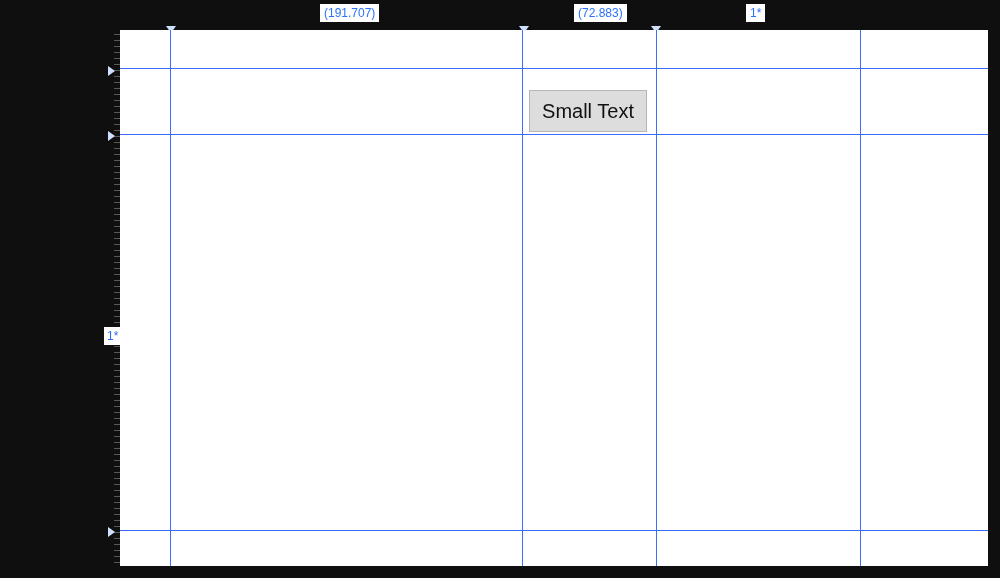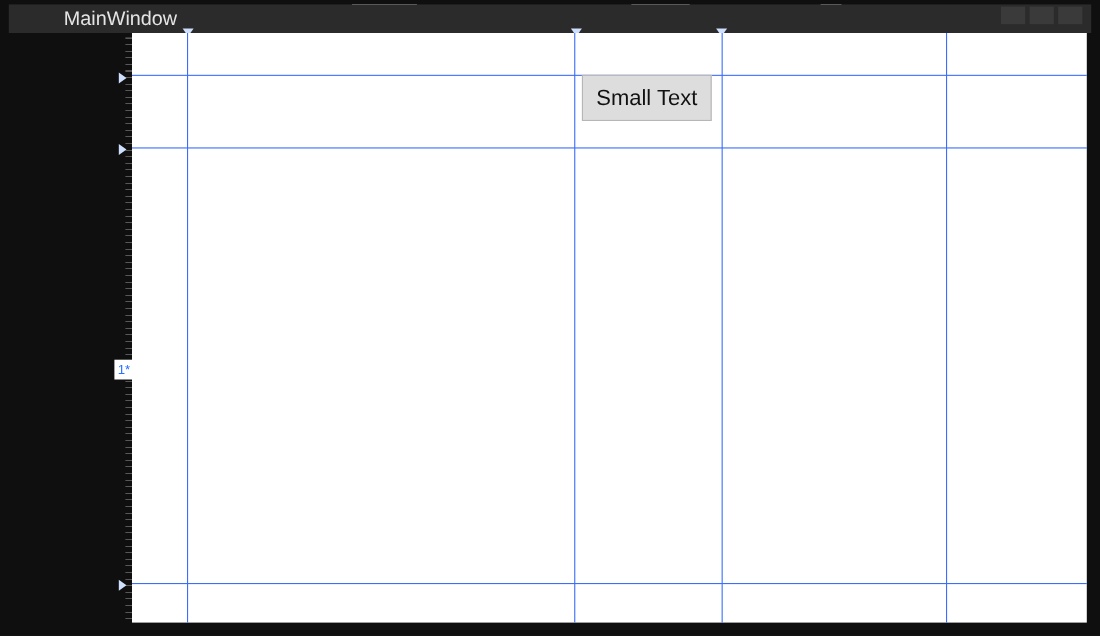--- a/index.html
+++ b/index.html
@@ -138,28 +138,20 @@
   </style>
 </head>
 <body>
 
 <div class="outer">
 
   <span class="col-label" style="left:320px;">(191.707)</span>
   <span class="col-label" style="left:574px;">(72.883)</span>
   <span class="col-label" style="left:746px;">1*</span>
 
-  <div class="titlebar">
-    <span>MainWindow</span>
-    <div class="win-controls">
-      <span></span>
-      <span></span>
-      <span></span>
-    </div>
-  </div>
 
   <div class="ruler-top"></div>
   <div class="ruler-left"></div>
 
   <span class="row-label" style="top:336px; left:104px;">1*</span>
 
   <div class="marker-top" style="left:166px;"></div>
   <div class="marker-top" style="left:519px;"></div>
   <div class="marker-top" style="left:651px;"></div>
 
@@ -171,17 +163,17 @@
 
     <div class="gl-v" style="left:50px;"></div>
     <div class="gl-v" style="left:402px;"></div>
     <div class="gl-v" style="left:536px;"></div>
     <div class="gl-v" style="left:740px;"></div>
 
     <div class="gl-h" style="top:38px;"></div>
     <div class="gl-h" style="top:104px;"></div>
     <div class="gl-h" style="top:500px;"></div>
 
-    <div class="wpf-button" style="left:409px; top:38px; width:118px;">
+    <div class="wpf-button" style="left:409px; top:60px; width:118px;">
       <span>Small Text</span>
     </div>
   </div>
 </div>
 
 </body></html>

